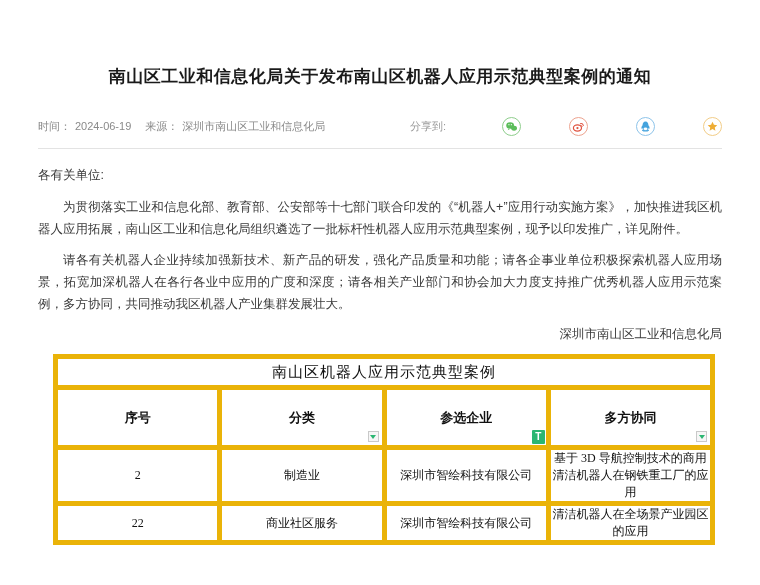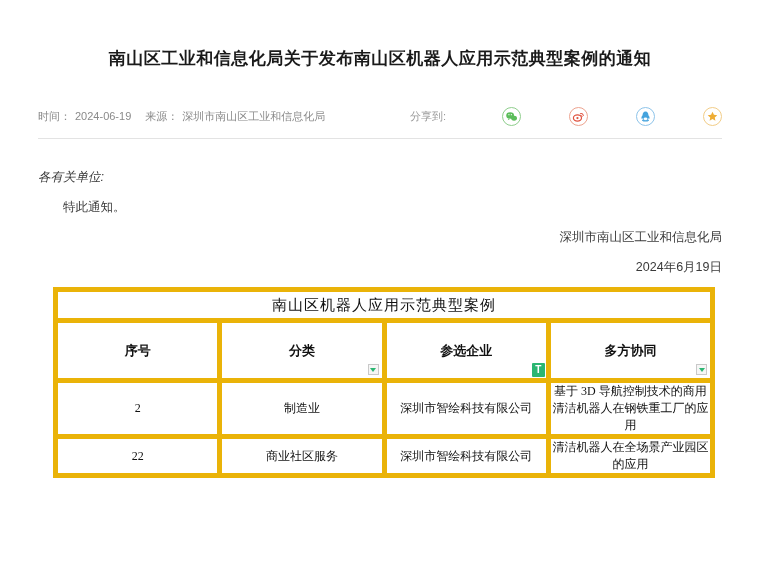--- a/index.html
+++ b/index.html
@@ -5,27 +5,27 @@
   * { margin:0; padding:0; box-sizing:border-box; }
   html,body { background:#ffffff; }
   body {
     width:760px; height:585px; overflow:hidden;
     font-family:"Liberation Sans","DejaVu Sans",sans-serif;
     color:#333333;
   }
   .page { padding:0 38px; }
 
   .doc-title {
-    padding-top:46px; text-align:center;
+    padding-top:64px; text-align:center;
     font-size:17px; font-weight:bold; color:#1a1a1a;
     line-height:26px; letter-spacing:0.5px;
   }
 
   .meta-row {
-    margin-top:34px; height:20px;
+    margin-top:26px; height:20px;
     display:flex; align-items:center; justify-content:space-between;
     font-size:11px; color:#8a8a8a;
   }
   .meta-left span { margin-right:4px; }
   .meta-left .gap { margin-left:10px; }
   .share-wrap { display:flex; align-items:center;gap:44px; }
   .share-label { margin-right:8px; color:#9a9a9a; }
   .share-icon {
     width:19px; height:19px; border-radius:50%;
     display:inline-flex; align-items:center; justify-content:center;
@@ -33,21 +33,21 @@
   }
   .share-icon svg { display:block; }
   .ic-wechat { border:1px solid #8fce8d; }
   .ic-weibo  { border:1px solid #eda38f; }
   .ic-qq     { border:1px solid #8ec4ea; }
   .ic-star   { border:1px solid #f2cd88; }
 
   .divider { margin-top:12px; border-bottom:1px solid #e3e3e3; }
 
   .body-text { font-size:12.5px; color:#3a3a3a; }
-  .salutation { margin-top:28px; line-height:21px;font-style:italic; }
+  .salutation { margin-top:16px; line-height:21px; }
   .para { margin-top:10px; line-height:22px; text-indent:2em; text-align:justify; }
   .para.p2 { margin-top:9px; }
   .notice-end { margin-top:9px; line-height:21px; text-indent:2em; }
   .sign-line { margin-top:9px; line-height:21px; text-align:right; }
 
   table.case-table {
     margin:9px auto 0 15px;
     border-collapse:collapse;
     width:662px; table-layout:fixed;
     font-family:"Liberation Serif","DejaVu Serif",serif;
@@ -128,23 +128,23 @@
           <polygon points="10,3.6 11.9,7.8 16.4,8.3 13,11.3 13.9,15.8 10,13.4 6.1,15.8 7,11.3 3.6,8.3 8.1,7.8" fill="#eead35"></polygon>
         </svg>
       </span>
     </div>
   </div>
 
   <div class="divider"></div>
 
   <div class="body-text">
     <div class="salutation">各有关单位:</div>
-    <div class="notice-end">特此通知。</div>
+    <p class="para p1">为贯彻落实工业和信息化部、教育部、公安部等十七部门联合印发的《“机器人+”应用行动实施方案》，加快推进我区机器人应用拓展，南山区工业和信息化局组织遴选了一批标杆性机器人应用示范典型案例，现予以印发推广，详见附件。</p>
+    <p class="para p2">请各有关机器人企业持续加强新技术、新产品的研发，强化产品质量和功能；请各企事业单位积极探索机器人应用场景，拓宽加深机器人在各行各业中应用的广度和深度；请各相关产业部门和协会加大力度支持推广优秀机器人应用示范案例，多方协同，共同推动我区机器人产业集群发展壮大。</p>
     <div class="sign-line">深圳市南山区工业和信息化局</div>
-    <div class="sign-line">2024年6月19日</div>
   </div>
 
   <table class="case-table">
     <tbody>
         <tr class="tbl-title-row">
       <td colspan="4">南山区机器人应用示范典型案例</td>
     </tr>
     <tr class="tbl-head-row">
       <td class="col-no"><span>序号</span></td>
       <td class="col-cat">

